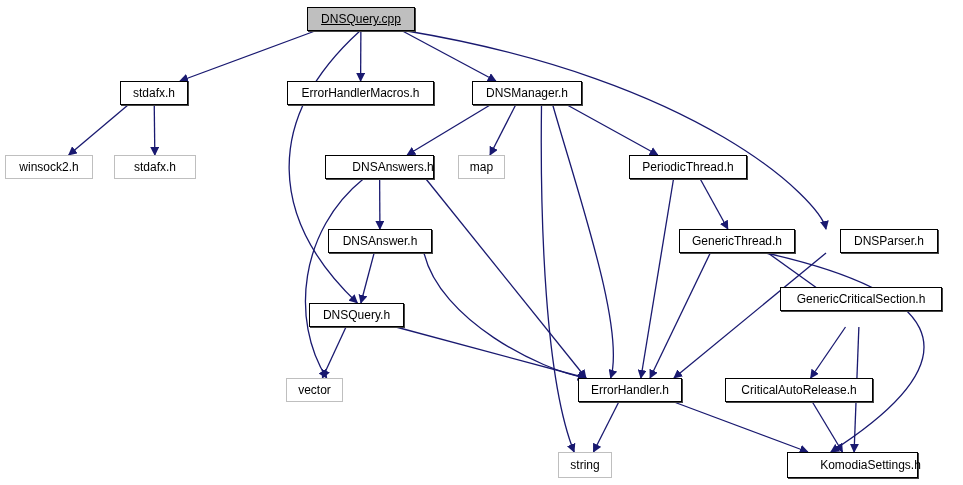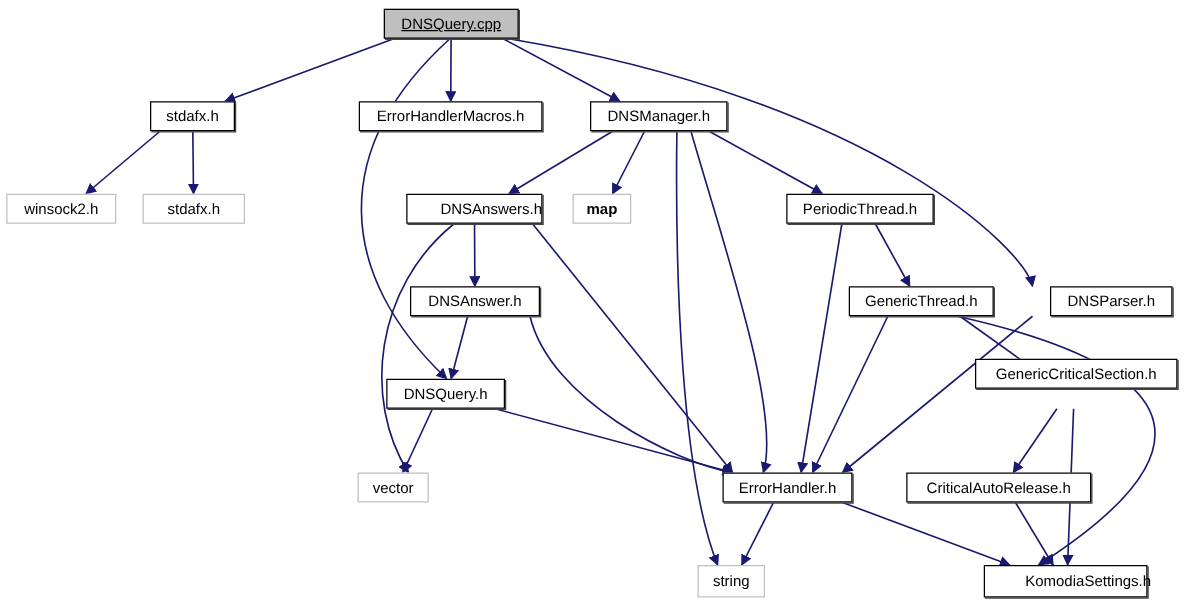--- a/index.html
+++ b/index.html
@@ -54,21 +54,21 @@
     <path d="M674,402 L807.875,452" fill="none" stroke="#191970" stroke-width="1.3" marker-end="url(#arrow)"></path>
   </svg>
 
 <div class="node root" style="left:307px;top:7px;width:108px;height:24px;text-decoration:underline;">DNSQuery.cpp</div>
 <div class="node" style="left:120px;top:81px;width:68px;height:24px;">stdafx.h</div>
 <div class="node" style="left:287px;top:81px;width:147px;height:24px;">ErrorHandlerMacros.h</div>
 <div class="node" style="left:472px;top:81px;width:110px;height:24px;">DNSManager.h</div>
 <div class="node ext" style="left:5px;top:155px;width:88px;height:24px;">winsock2.h</div>
 <div class="node ext" style="left:114px;top:155px;width:82px;height:24px;">stdafx.h</div>
 <div class="node" style="left:325px;top:155px;width:109px;height:24px;padding-left:27px;">DNSAnswers.h</div>
-<div class="node ext" style="left:458px;top:155px;width:47px;height:24px;font-weight:bold;">map</div>
+<div class="node ext" style="left:458px;top:155px;width:47px;height:24px;">map</div>
 <div class="node" style="left:629px;top:155px;width:118px;height:24px;">PeriodicThread.h</div>
 <div class="node" style="left:328px;top:229px;width:104px;height:24px;">DNSAnswer.h</div>
 <div class="node" style="left:679px;top:229px;width:116px;height:24px;">GenericThread.h</div>
 <div class="node" style="left:840px;top:229px;width:98px;height:24px;">DNSParser.h</div>
 <div class="node" style="left:309px;top:303px;width:95px;height:24px;">DNSQuery.h</div>
 <div class="node" style="left:780px;top:287px;width:162px;height:24px;text-align:right;">GenericCriticalSection.h</div>
 <div class="node ext" style="left:286px;top:378px;width:57px;height:24px;">vector</div>
 <div class="node" style="left:578px;top:378px;width:104px;height:24px;">ErrorHandler.h</div>
 <div class="node" style="left:725px;top:378px;width:148px;height:24px;">CriticalAutoRelease.h</div>
 <div class="node ext" style="left:558px;top:452px;width:54px;height:26px;">string</div>

